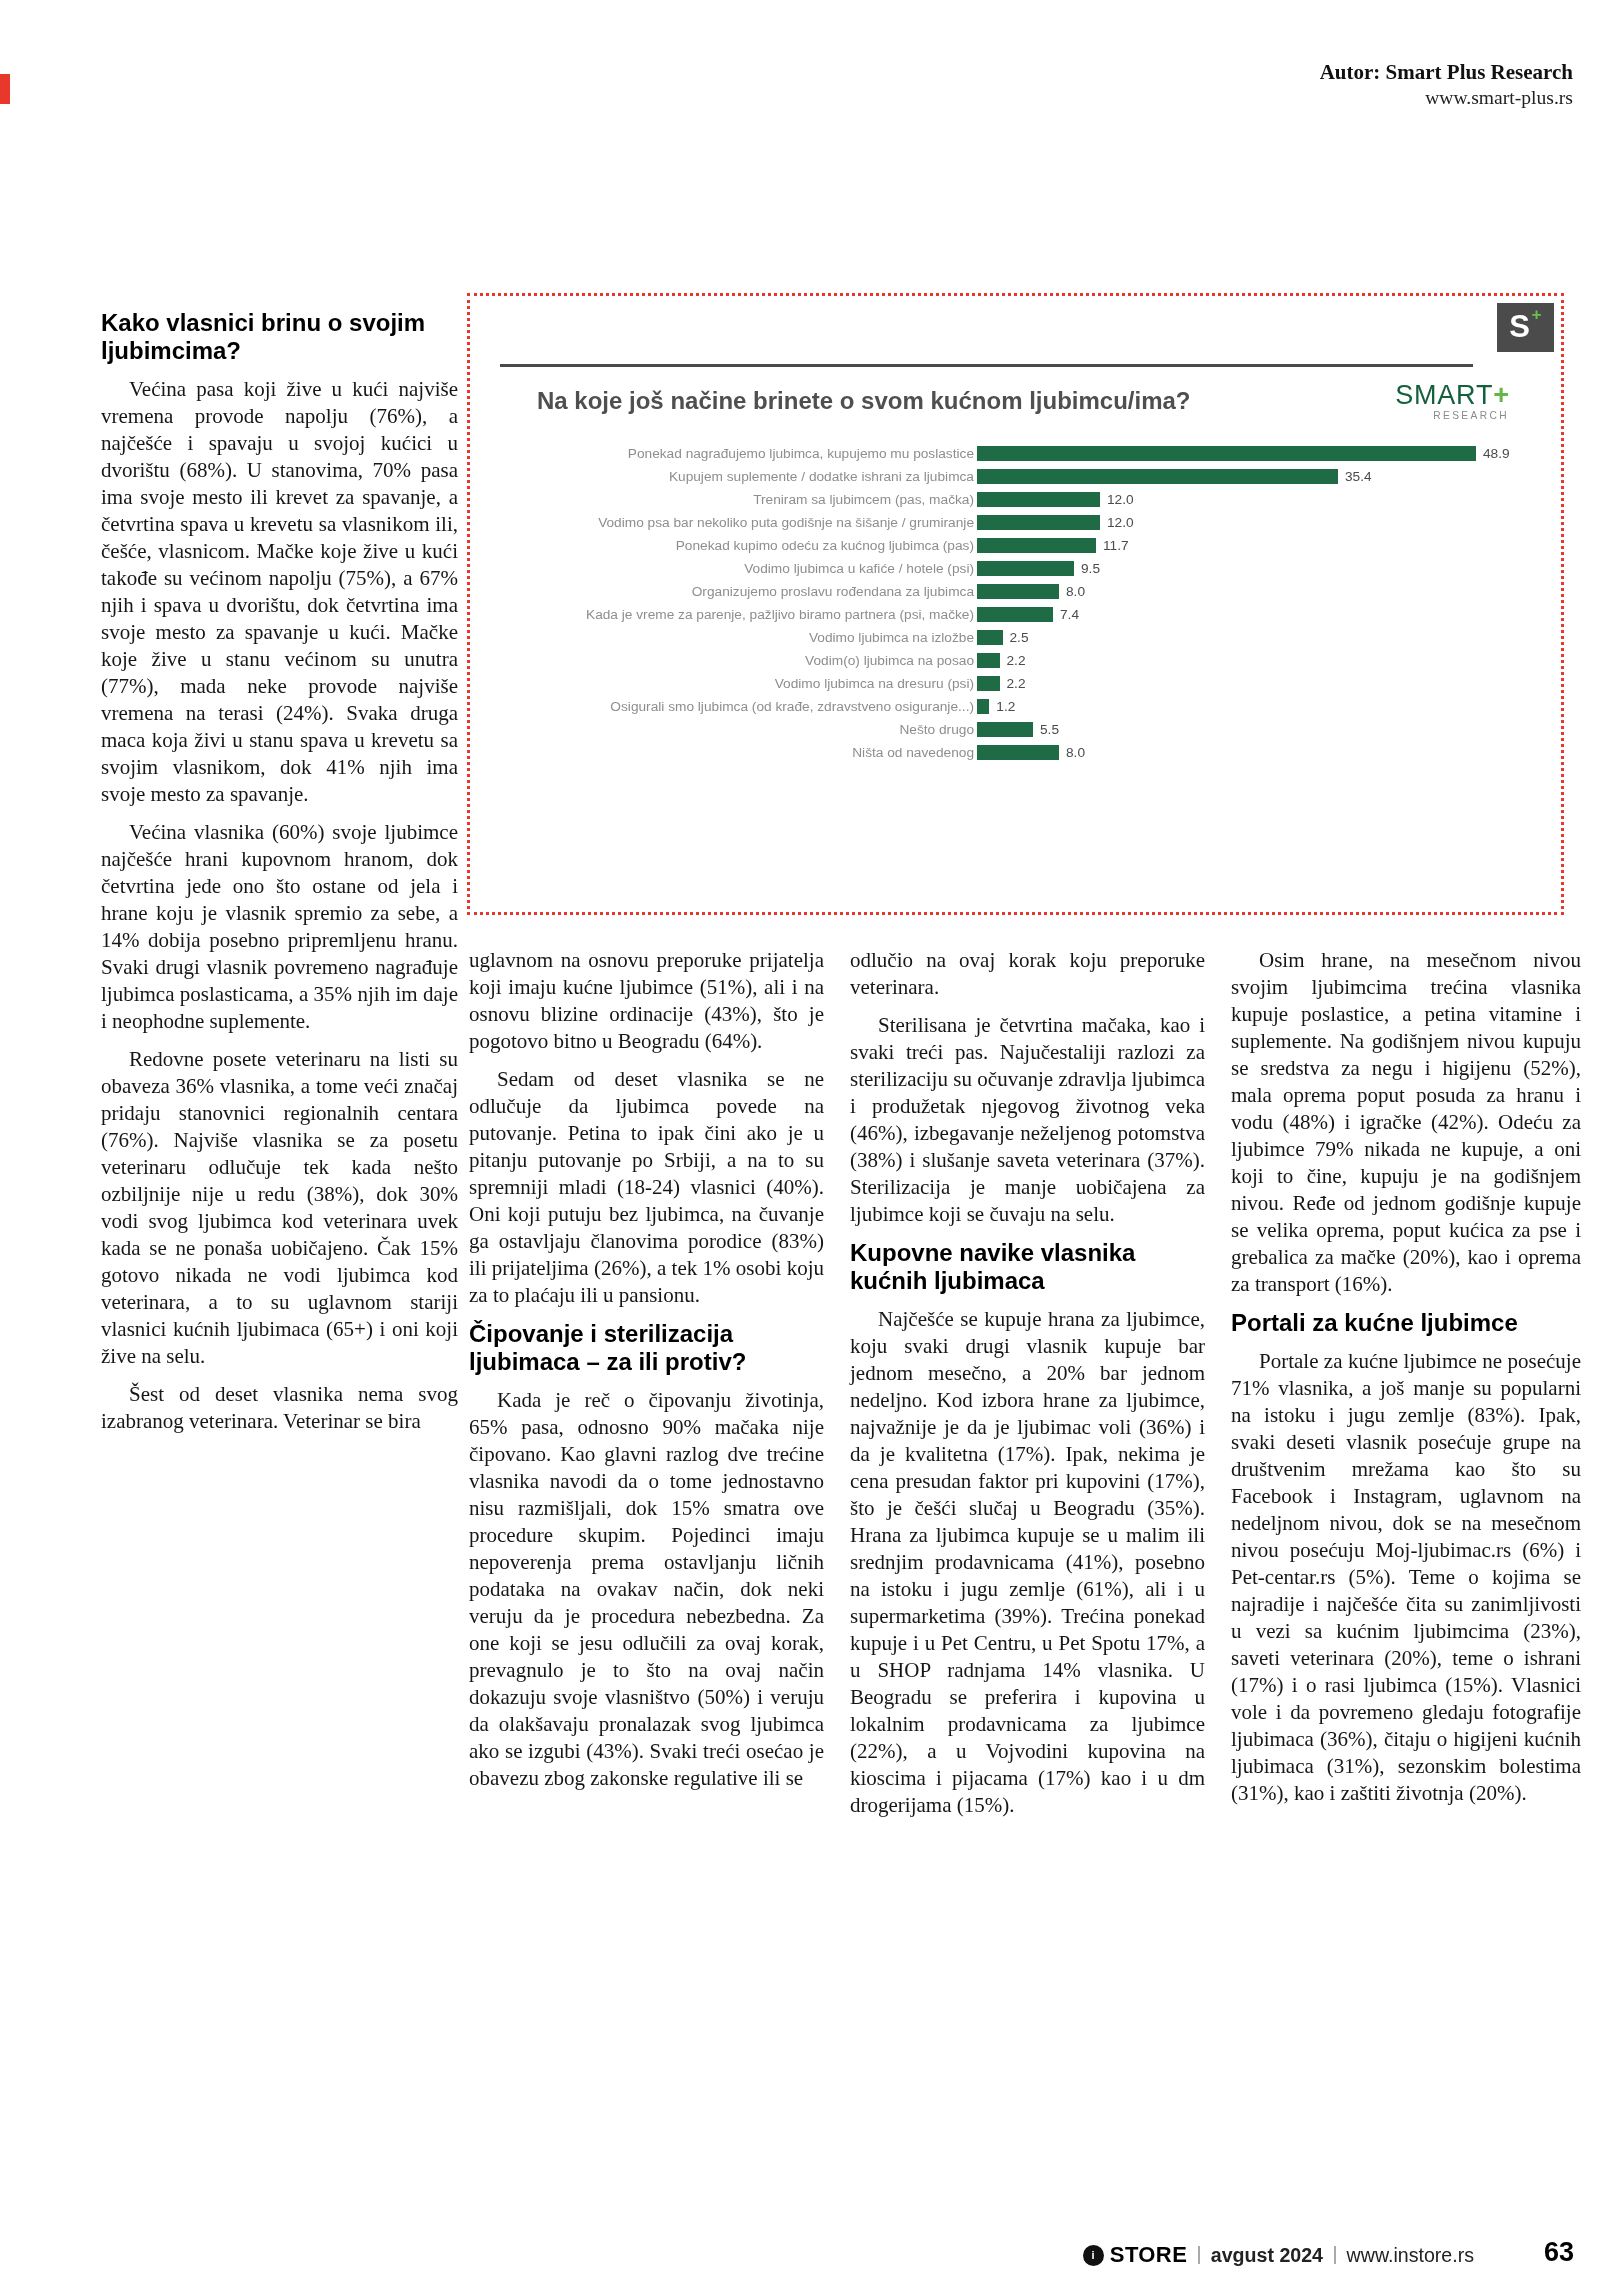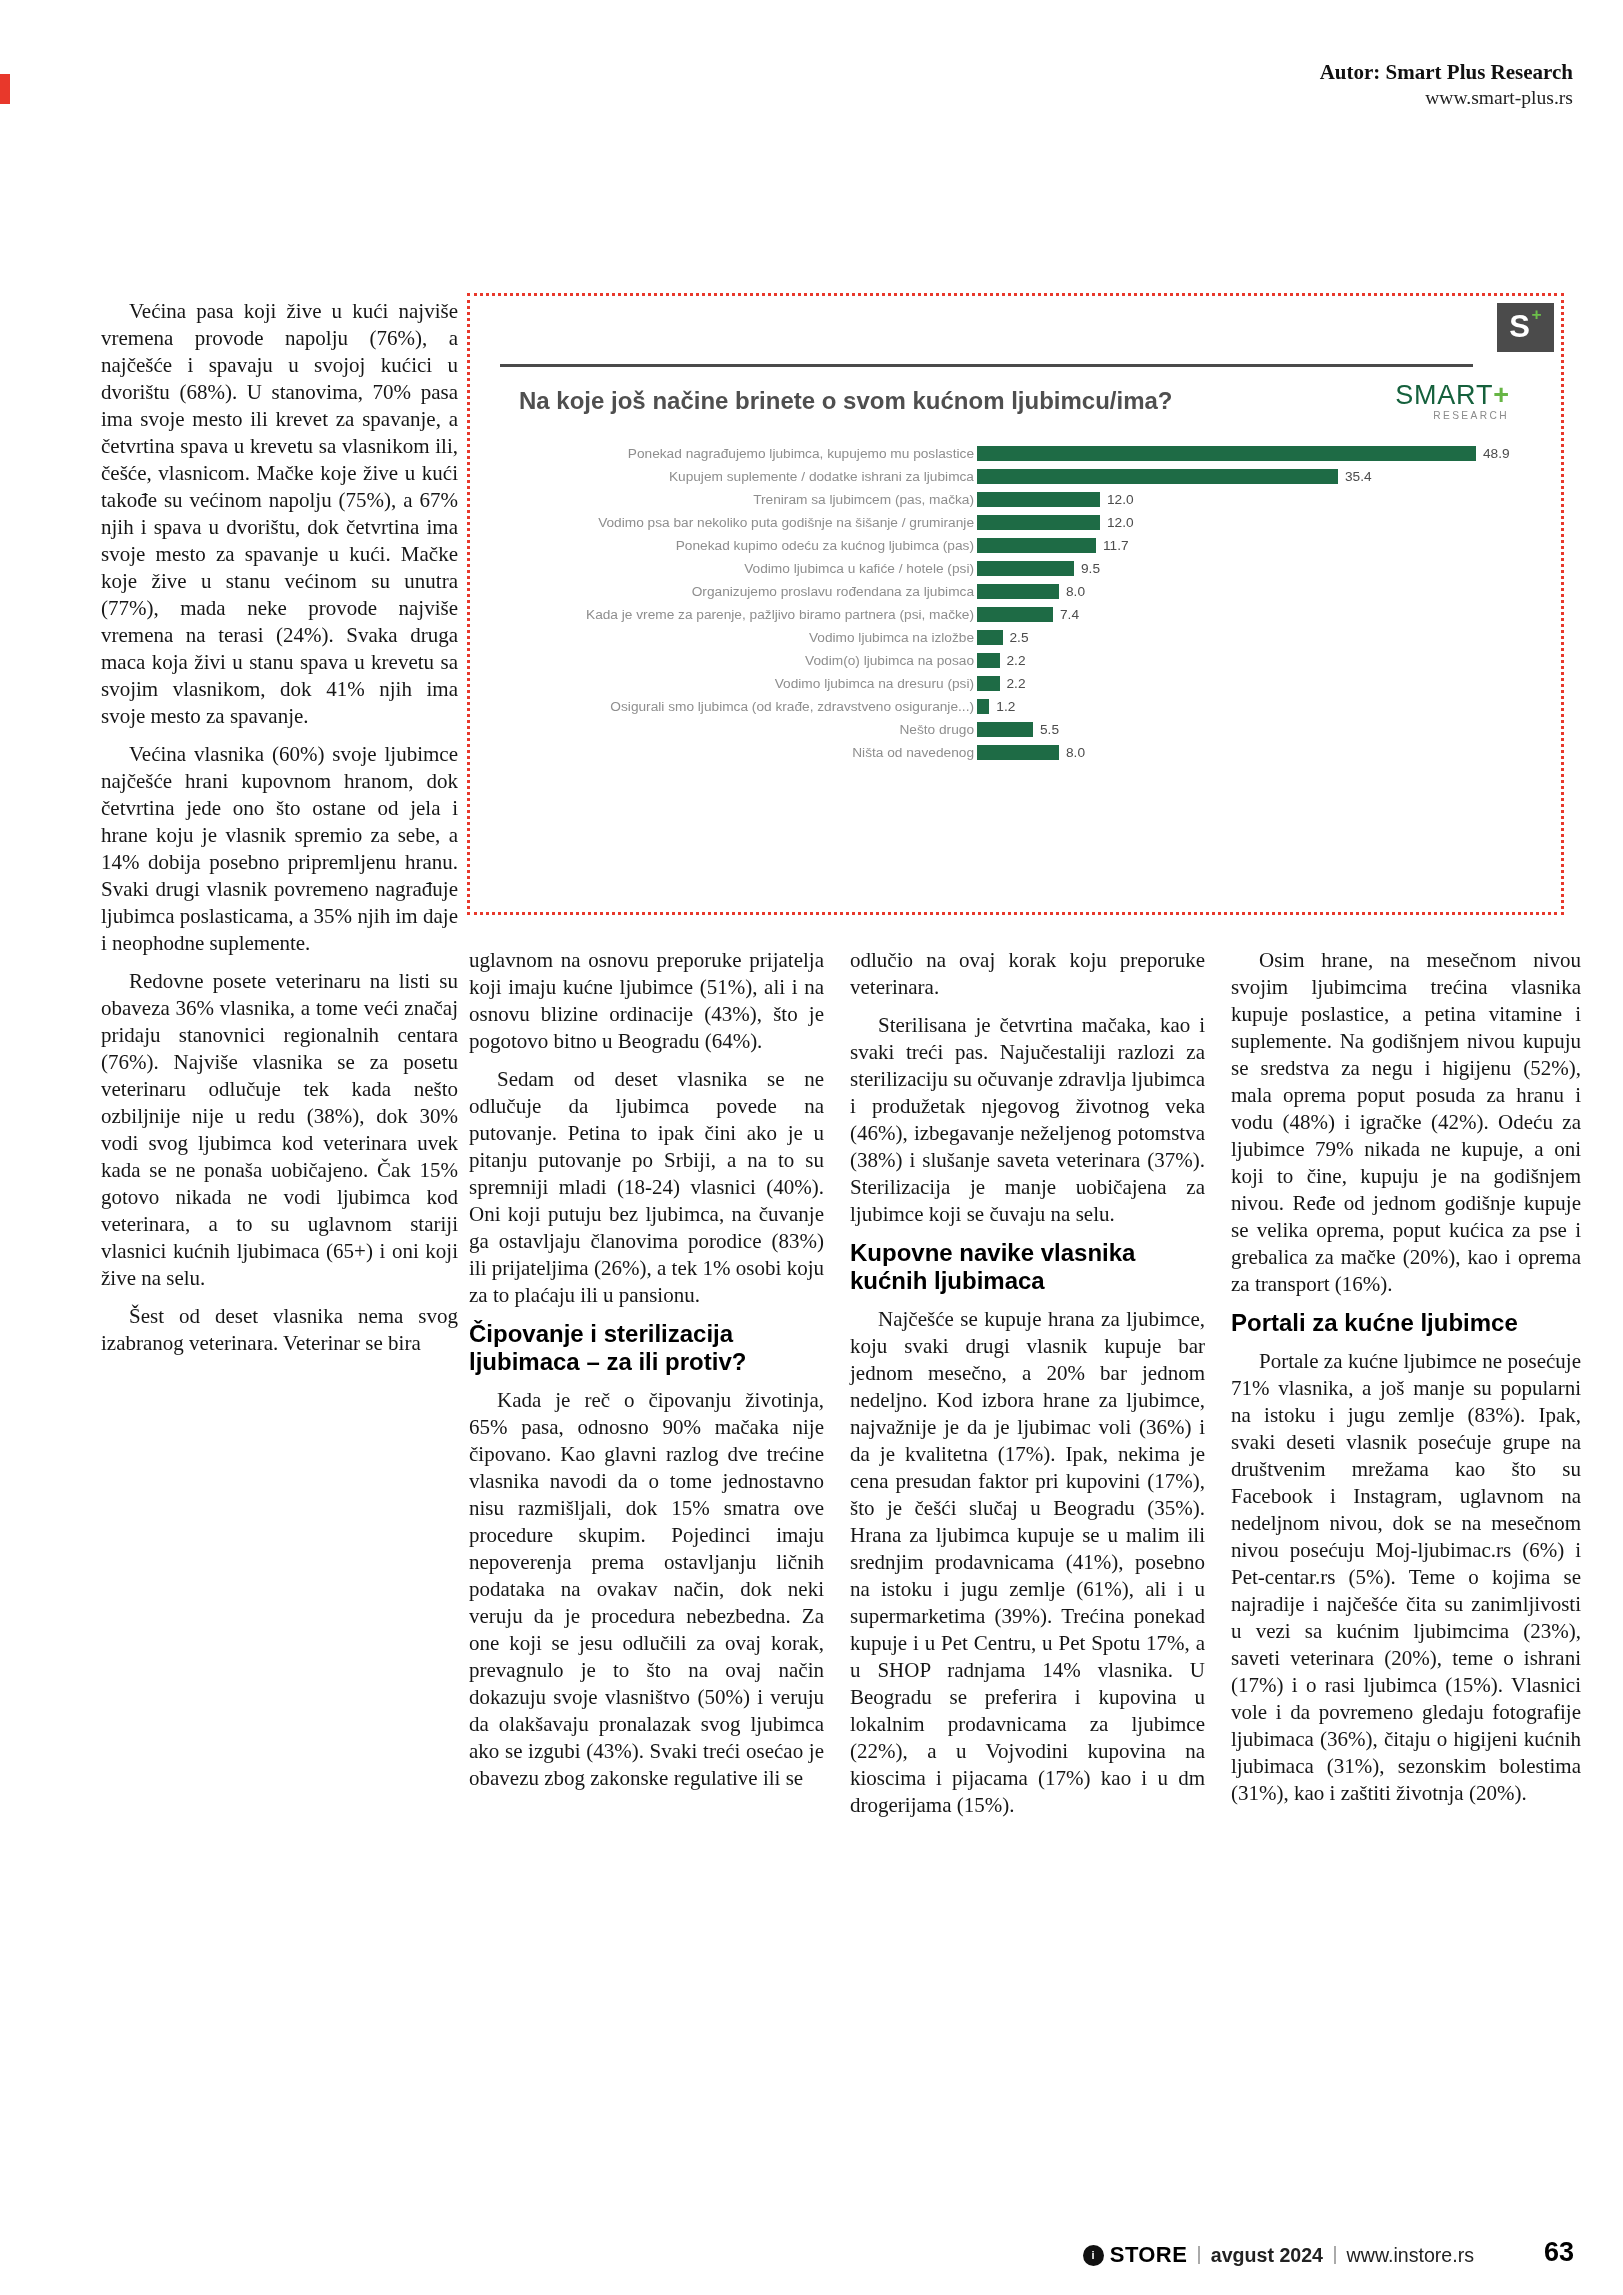--- a/index.html
+++ b/index.html
@@ -15,21 +15,21 @@
   .page-header .author { font-weight:bold; font-size:21px; color:#111; font-family:"Liberation Serif", serif; }
   .page-header .site { font-size:19.6px; color:#222; margin-top:2.4px; }
 
   
   .chart-frame { position:absolute; left:467px; top:293px; width:1097px; height:622px; border:3.1px dotted #e8382b; background:#fff; }
   .chart-rule { position:absolute; left:30px; right:88px; top:68px; height:3.1px; background:#4a4a4a; }
   .badge { position:absolute; top:7px; right:7px; width:57px; height:49px; background:#4b4b4b; color:#fff;
            font-family:"Liberation Sans", sans-serif; font-weight:bold; font-size:31px;
            display:flex; align-items:flex-start; justify-content:center; line-height:47px; }
   .badge .plus { color:#6cc04a; font-size:17.3px; line-height:23.6px; margin-left:1.6px; }
-  .chart-title { position:absolute; left:49px; top:91px; font-family:"Liberation Sans", sans-serif;
+  .chart-title { position:absolute; left:67px; top:91px; font-family:"Liberation Sans", sans-serif;
                  font-weight:bold; font-size:24px; color:#4f4f4f; }
   .brand { position:absolute; right:52px; top:86px; text-align:right; font-family:"Liberation Sans", sans-serif; line-height:1; }
   .brand .name { font-size:27px; font-weight:normal; color:#15603c; letter-spacing:0.8px; }
   .brand .plus { color:#67b545; font-weight:bold; font-size:27px; }
   .brand .sub { font-size:10.2px; color:#8a8a8a; letter-spacing:2.4px; margin-top:2.4px; }
   .chart-bars { position:absolute; left:0; top:146px; width:100%; }
   .chart-row { display:flex; align-items:center; height:23px; }
   .chart-label { width:507px; flex:0 0 507px; text-align:right; font-family:"Liberation Sans", sans-serif;
                  font-size:13.7px; color:#8e8e8e; padding-right:3px; white-space:nowrap; overflow:hidden; }
   .chart-bar { height:15px; }
@@ -146,20 +146,21 @@
       </div>
       <div class="chart-row">
         <div class="chart-label">Ništa od navedenog</div>
         <div class="chart-bar" style="width: 82px; background: rgb(30, 107, 69);"></div>
         <div class="chart-value">8.0</div>
       </div>
     </div>
 </div>
 
 <div class="col" id="col1">
+    <h2>Kako vlasnici brinu o svojim ljubimcima?</h2>
     <p class="indent">Većina pasa koji žive u kući najviše vremena provode napolju (76%), a najčešće i spavaju u svojoj kućici u dvorištu (68%). U stanovima, 70% pasa ima svoje mesto ili krevet za spavanje, a četvrtina spava u krevetu sa vlasnikom ili, češće, vlasnicom. Mačke koje žive u kući takođe su većinom napolju (75%), a 67% njih i spava u dvorištu, dok četvrtina ima svoje mesto za spavanje u kući. Mačke koje žive u stanu većinom su unutra (77%), mada neke provode najviše vremena na terasi (24%). Svaka druga maca koja živi u stanu spava u krevetu sa svojim vlasnikom, dok 41% njih ima svoje mesto za spavanje.</p>
     <p class="indent">Većina vlasnika (60%) svoje ljubimce najčešće hrani kupovnom hranom, dok četvrtina jede ono što ostane od jela i hrane koju je vlasnik spremio za sebe, a 14% dobija posebno pripremljenu hranu. Svaki drugi vlasnik povremeno nagrađuje ljubimca poslasticama, a 35% njih im daje i neophodne suplemente.</p>
     <p class="indent">Redovne posete veterinaru na listi su obaveza 36% vlasnika, a tome veći značaj pridaju stanovnici regionalnih centara (76%). Najviše vlasnika se za posetu veterinaru odlučuje tek kada nešto ozbiljnije nije u redu (38%), dok 30% vodi svog ljubimca kod veterinara uvek kada se ne ponaša uobičajeno. Čak 15% gotovo nikada ne vodi ljubimca kod veterinara, a to su uglavnom stariji vlasnici kućnih ljubimaca (65+) i oni koji žive na selu.</p>
     <p class="indent">Šest od deset vlasnika nema svog izabranog veterinara. Veterinar se bira</p>
   </div>
 <div class="col" id="col2">
     <p>uglavnom na osnovu preporuke prijatelja koji imaju kućne ljubimce (51%), ali i na osnovu blizine ordinacije (43%), što je pogotovo bitno u Beogradu (64%).</p>
     <p class="indent">Sedam od deset vlasnika se ne odlučuje da ljubimca povede na putovanje. Petina to ipak čini ako je u pitanju putovanje po Srbiji, a na to su spremniji mladi (18-24) vlasnici (40%). Oni koji putuju bez ljubimca, na čuvanje ga ostavljaju članovima porodice (83%) ili prijateljima (26%), a tek 1% osobi koju za to plaćaju ili u pansionu.</p>
     <h2>Čipovanje i sterilizacija ljubimaca – za ili protiv?</h2>
     <p class="indent">Kada je reč o čipovanju životinja, 65% pasa, odnosno 90% mačaka nije čipovano. Kao glavni razlog dve trećine vlasnika navodi da o tome jednostavno nisu razmišljali, dok 15% smatra ove procedure skupim. Pojedinci imaju nepoverenja prema ostavljanju ličnih podataka na ovakav način, dok neki veruju da je procedura nebezbedna. Za one koji se jesu odlučili za ovaj korak, prevagnulo je to što na ovaj način dokazuju svoje vlasništvo (50%) i veruju da olakšavaju pronalazak svog ljubimca ako se izgubi (43%). Svaki treći osećao je obavezu zbog zakonske regulative ili se</p>

